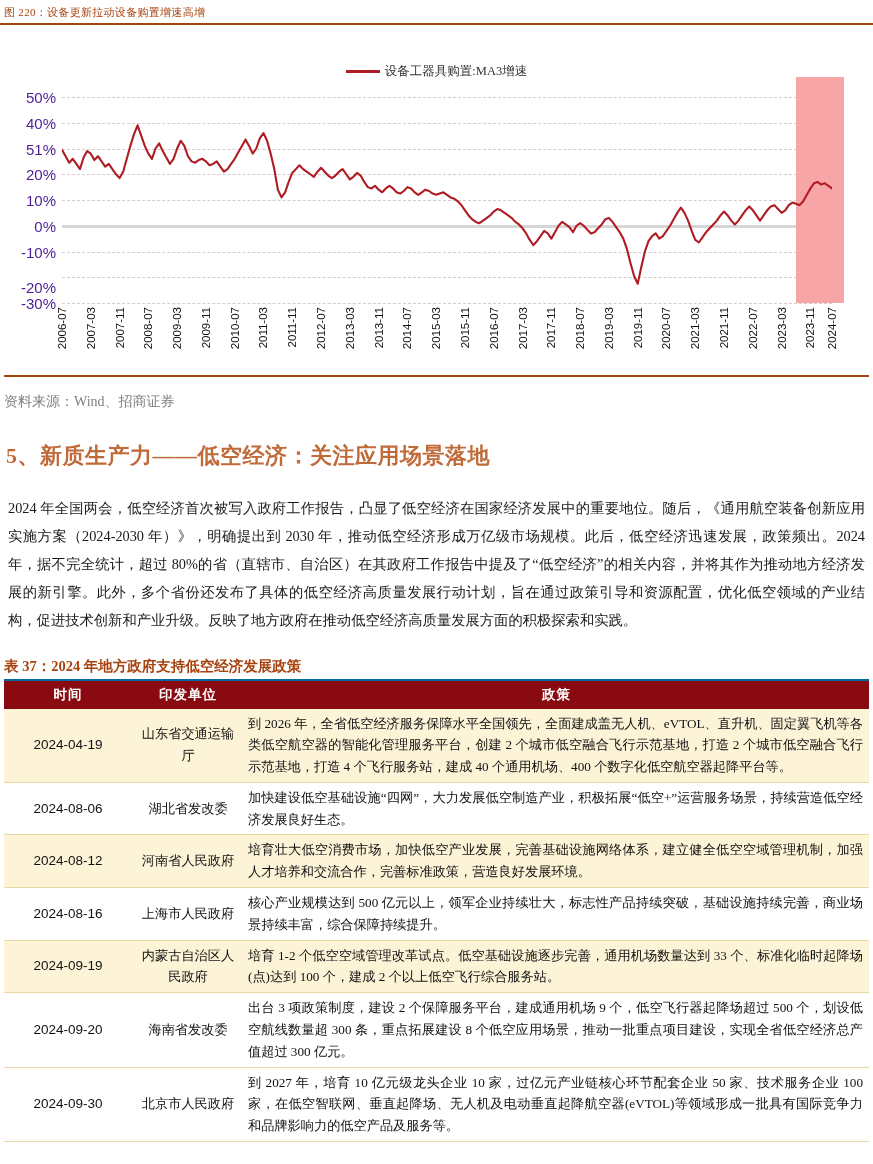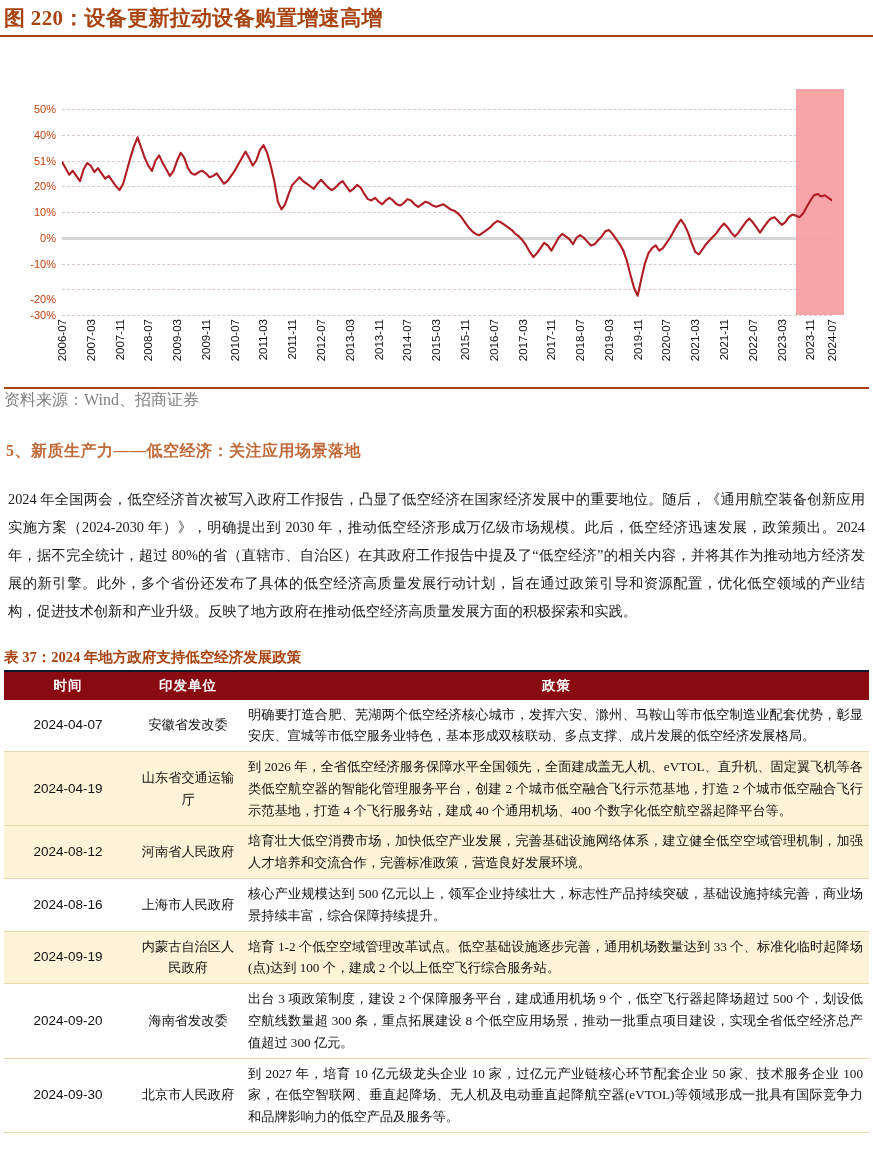--- a/index.html
+++ b/index.html
@@ -15,22 +15,22 @@
     overflow: hidden;
     position: relative;
   }
 
   
   .fig-title-wrap {
     padding: 6px 4px 4px 4px;
     border-bottom: 2px solid #A8430F;
   }
   .fig-title {
-    font-size: 21px;
-    font-weight: bold;
+    font-size: 11px;
+    font-weight: normal;
     color: #A8430F;
     letter-spacing: 0.3px;
     line-height: 1.2;
   }
 
   .chart-area {
     position: relative;
     height: 350px;
     width: 873px;
     background: #ffffff;
@@ -90,22 +90,22 @@
   .ylabels {
     position: absolute;
     left: 0;
     top: 72px;
     width: 56px;
     height: 206px;
   }
   .ylab {
     position: absolute;
     right: 0;
-    font-size: 11px;
-    color: #c2410c;
+    font-size: 15px;
+    color: #4c1d95;
     transform: translateY(-50%);
     font-family: "Liberation Sans", sans-serif;
     white-space: nowrap;
   }
 
   .xlabels {
     position: absolute;
     left: 62px;
     top: 282px;
     width: 770px;
@@ -122,50 +122,50 @@
     transform-origin: center;
     white-space: nowrap;
     letter-spacing: 0px;
   }
 
   .src-rule {
     border-top: 2px solid #A8430F;
     margin: 0 4px;
   }
   .src-text {
-    font-size: 16px;
+    font-size: 14px;
     color: #808080;
-    padding: 1px 4px 0 4px;
+    padding: 16px 4px 0 4px;
     font-family: "Liberation Serif", serif;
   }
 
   
   .section-head {
     margin: 30px 6px 0 6px;
-    font-size: 16px;
+    font-size: 22px;
     font-weight: bold;
     color: #C06A3A;
     letter-spacing: .5px;
   }
 
   
   .para {
     margin: 24px 8px 0 8px;
     font-size: 14.3px;
     line-height: 1.95;
     color: #1a1a1a;
     text-align: justify;
     text-justify: inter-ideograph;
   }
 
   
   .tbl-title-wrap {
     margin: 22px 4px 0 4px;
     padding-bottom: 3px;
-    border-bottom: 2px solid #0f172a;
+    border-bottom: 2px solid #0369a1;
   }
   .tbl-title {
     font-size: 14.5px;
     font-weight: bold;
     color: #A8430F;
   }
 
   table.policy {
     width: 865px;
     margin: 0 4px;
@@ -212,20 +212,24 @@
 </style>
 </head>
 <body>
 
 <div class="fig-title-wrap">
   <div class="fig-title">图 220：设备更新拉动设备购置增速高增</div>
 </div>
 
 <div class="chart-area">
 
+  <div class="legend">
+    <span class="legend-line"></span>
+    <span class="legend-label">设备工器具购置:MA3增速</span>
+  </div>
 
   <div class="ylabels" id="ylabels">
       <div class="ylab" style="top: 0px;">50%</div>
       <div class="ylab" style="top: 25.75px;">40%</div>
       <div class="ylab" style="top: 51.5px;">51%</div>
       <div class="ylab" style="top: 77.25px;">20%</div>
       <div class="ylab" style="top: 103px;">10%</div>
       <div class="ylab" style="top: 128.75px;">0%</div>
       <div class="ylab" style="top: 154.5px;">-10%</div>
       <div class="ylab" style="top: 180.25px; margin-top: 10px;">-20%</div>
@@ -300,30 +304,30 @@
       <col class="w-pol">
   </colgroup>
   <thead>
     <tr>
       <th>时间</th>
       <th>印发单位</th>
       <th>政策</th>
     </tr>
   </thead>
   <tbody id="policy-body">
-      <tr class="plain">
-        <td class="c-date">2024-04-07</td>
-        <td class="c-org">安徽省发改委</td>
-        <td class="c-pol">明确要打造合肥、芜湖两个低空经济核心城市，发挥六安、滁州、马鞍山等市低空制造业配套优势，彰显安庆、宣城等市低空服务业特色，基本形成双核联动、多点支撑、成片发展的低空经济发展格局。</td>
-      </tr>
       <tr class="alt">
         <td class="c-date">2024-04-19</td>
         <td class="c-org">山东省交通运输厅</td>
         <td class="c-pol">到 2026 年，全省低空经济服务保障水平全国领先，全面建成盖无人机、eVTOL、直升机、固定翼飞机等各类低空航空器的智能化管理服务平台，创建 2 个城市低空融合飞行示范基地，打造 2 个城市低空融合飞行示范基地，打造 4 个飞行服务站，建成 40 个通用机场、400 个数字化低空航空器起降平台等。</td>
       </tr>
+      <tr class="plain">
+        <td class="c-date">2024-08-06</td>
+        <td class="c-org">湖北省发改委</td>
+        <td class="c-pol">加快建设低空基础设施“四网”，大力发展低空制造产业，积极拓展“低空+”运营服务场景，持续营造低空经济发展良好生态。</td>
+      </tr>
       <tr class="alt">
         <td class="c-date">2024-08-12</td>
         <td class="c-org">河南省人民政府</td>
         <td class="c-pol">培育壮大低空消费市场，加快低空产业发展，完善基础设施网络体系，建立健全低空空域管理机制，加强人才培养和交流合作，完善标准政策，营造良好发展环境。</td>
       </tr>
       <tr class="plain">
         <td class="c-date">2024-08-16</td>
         <td class="c-org">上海市人民政府</td>
         <td class="c-pol">核心产业规模达到 500 亿元以上，领军企业持续壮大，标志性产品持续突破，基础设施持续完善，商业场景持续丰富，综合保障持续提升。</td>
       </tr>

